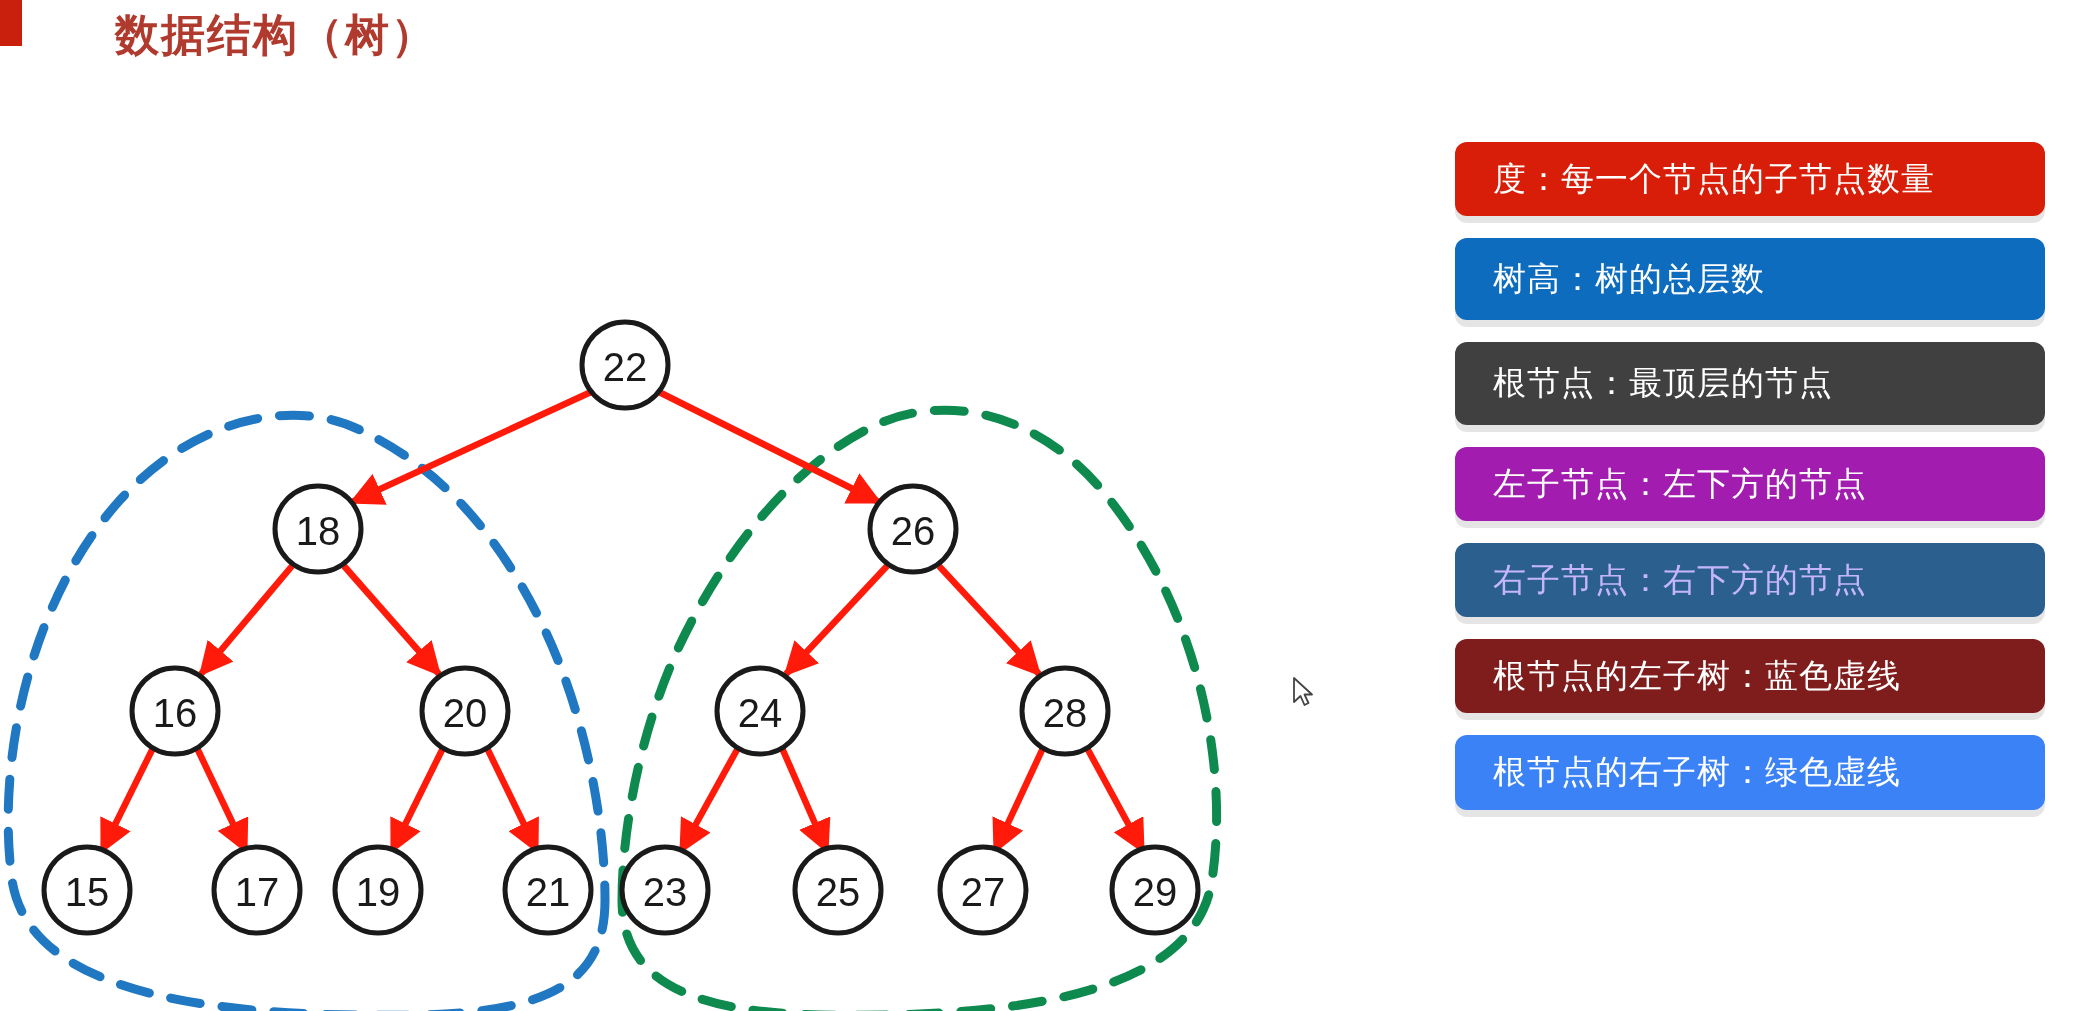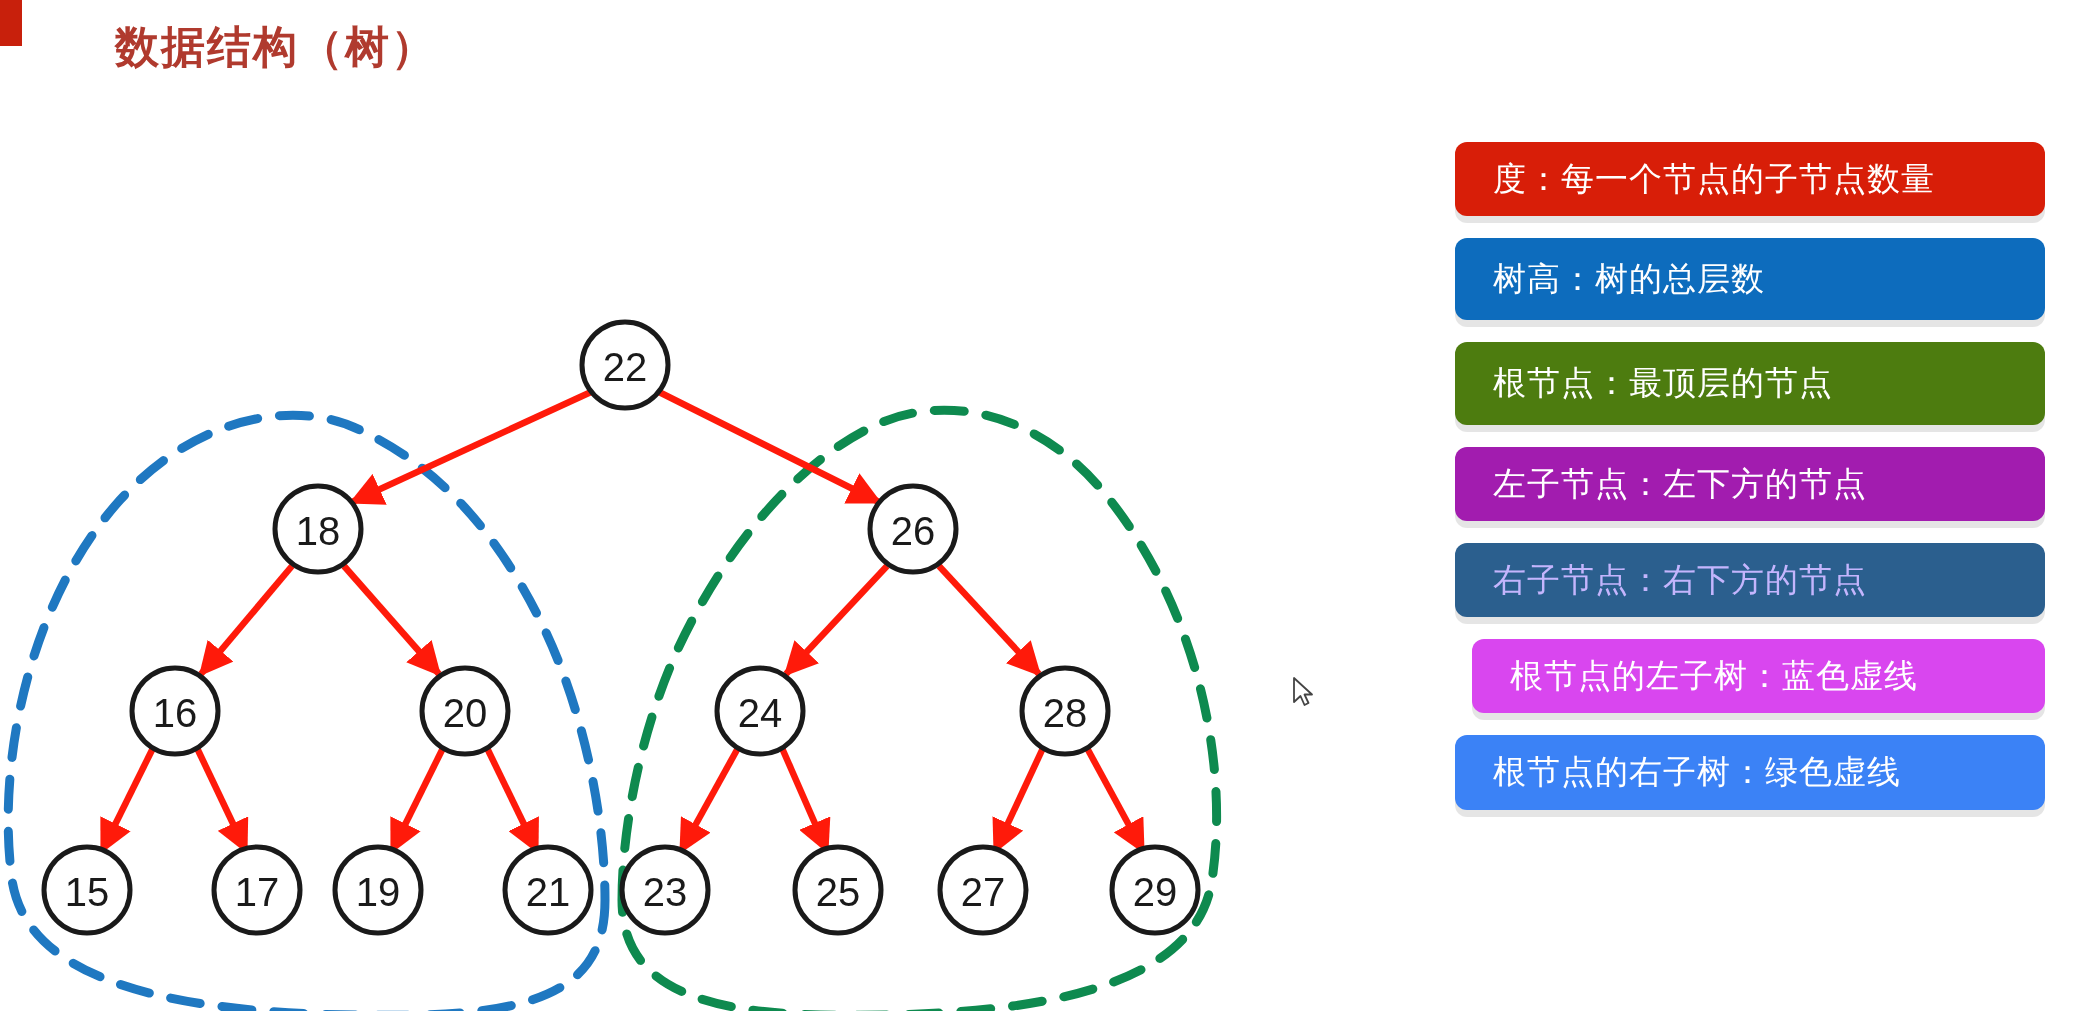--- a/index.html
+++ b/index.html
@@ -8,21 +8,21 @@
     background:#ffffff;
     font-family:"Liberation Sans","DejaVu Sans",sans-serif;
   }
   
   #corner-mark{
     position:absolute;left:0;top:0;width:22px;height:46px;
     background:#C8200C;
   }
   
   #page-title{
-    position:absolute;left:115px;top:18px;
+    position:absolute;left:115px;top:6px;
     font-size:44px;font-weight:bold;color:#B03A2E;
     letter-spacing:2px;white-space:nowrap;
   }
   
   #tree-canvas{
     position:absolute;left:0;top:0;width:1330px;height:1011px;
   }
   
   #legend-panel{
     position:absolute;left:1455px;top:142px;width:590px;
@@ -161,30 +161,30 @@
   </g>
 </svg>
 
 <div id="legend-panel">
   <div class="legend-item" style="background: rgb(216, 30, 8); color: rgb(255, 255, 255);">
     <span class="legend-label">度：每一个节点的子节点数量</span>
   </div>
   <div class="legend-item tall" style="background: rgb(13, 108, 189); color: rgb(255, 255, 255);">
     <span class="legend-label">树高：树的总层数</span>
   </div>
-  <div class="legend-item tall" style="background: #4d7c0f; color: rgb(255, 255, 255);">
+  <div class="legend-item tall" style="background: #404040; color: rgb(255, 255, 255);">
     <span class="legend-label">根节点：最顶层的节点</span>
   </div>
   <div class="legend-item" style="background: #a21caf; color: rgb(255, 255, 255);">
     <span class="legend-label">左子节点：左下方的节点</span>
   </div>
   <div class="legend-item" style="background: rgb(43, 95, 142); color: #c4b5fd;">
     <span class="legend-label">右子节点：右下方的节点</span>
   </div>
-  <div class="legend-item" style="background: #d946ef; color: rgb(255, 255, 255); margin-left: 17px;">
+  <div class="legend-item" style="background: #7f1d1d; color: rgb(255, 255, 255);">
     <span class="legend-label">根节点的左子树：蓝色虚线</span>
   </div>
   <div class="legend-item" style="background: #3b82f6; color: rgb(255, 255, 255);">
     <span class="legend-label">根节点的右子树：绿色虚线</span>
   </div>
 </div>
 
 <svg id="mouse-cursor" viewBox="0 0 26 34" xmlns="http://www.w3.org/2000/svg" style="left: 1291px; top: 676px;">
   <path d="M3 2 L3 26 L9.5 20 L13.5 29 L17.5 27 L13.5 18.5 L21 18.5 Z" fill="#ffffff" stroke="#444444" stroke-width="1.8" stroke-linejoin="round"></path>
 </svg>

